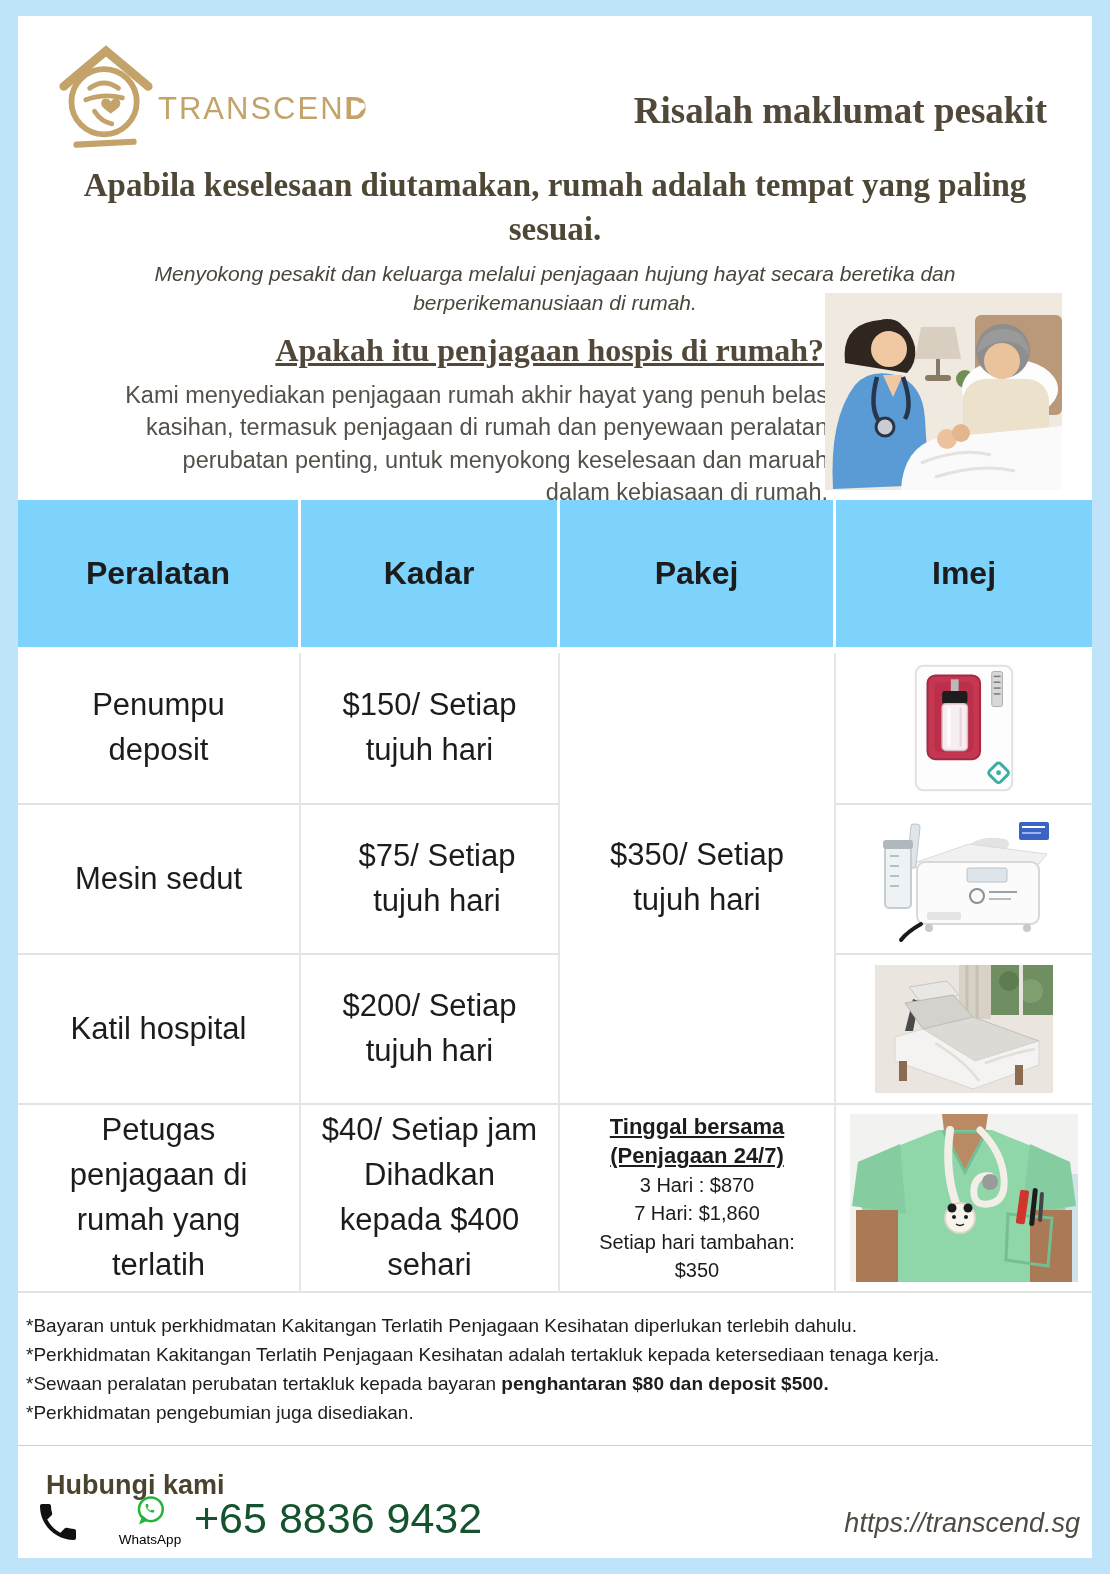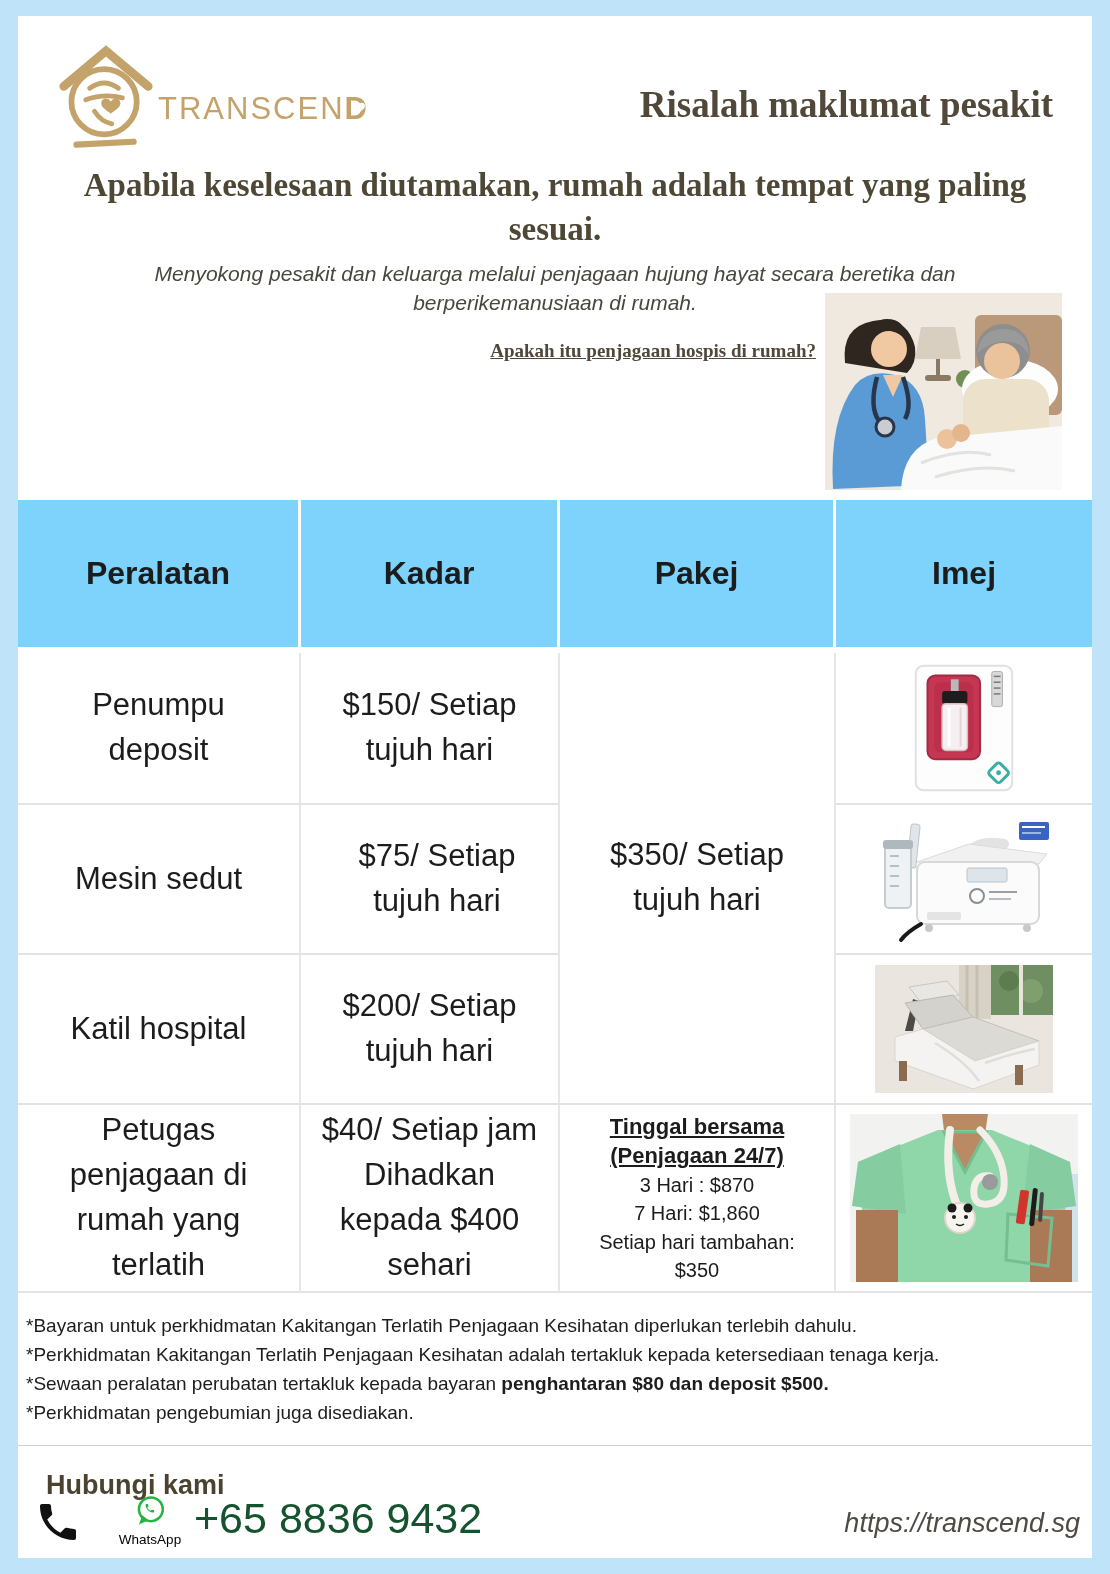--- a/index.html
+++ b/index.html
@@ -10,38 +10,38 @@
   .content{
     position:absolute;left:18px;top:16px;width:1074px;height:1542px;
     background:#ffffff;overflow:hidden;
   }
   
   .logo{position:absolute;left:40px;top:20px;display:flex;align-items:center;}
   .brand-text{font-size:31px;letter-spacing:2px;color:#c3a36a;font-weight:500;margin-left:4px;margin-top:28px;}
   .brand-d{position:relative;font-weight:800;color:#c3a36a;}
   .brand-d svg{position:absolute;left:7px;top:11px;}
   .doc-title{
-    position:absolute;right:28px;top:56px;margin:11px;
+    position:absolute;right:28px;top:56px;margin:17px;
     font-family:"Liberation Serif","DejaVu Serif",serif;
     font-size:37px;font-weight:700;color:#51483a;
   }
   
   .headline{
     position:absolute;left:0;top:148px;width:100%;margin:0;text-align:center;
     font-family:"Liberation Serif","DejaVu Serif",serif;
     font-size:33px;font-weight:700;color:#4e4735;line-height:1.32;white-space:pre-line;
   }
   .subtitle{
     position:absolute;left:0;top:243px;width:100%;margin:0;text-align:center;
     font-style:italic;font-size:21px;color:#4a463c;line-height:1.4;white-space:pre-line;
   }
   .intro-text{position:absolute;left:30px;top:312px;width:780px;text-align:right;}
   .question{
-    margin:12px;font-family:"Liberation Serif","DejaVu Serif",serif;
-    font-size:19px;font-weight:700;color:#51483a;text-decoration:underline;
+    margin:4px;font-family:"Liberation Serif","DejaVu Serif",serif;
+    font-size:32px;font-weight:700;color:#51483a;text-decoration:underline;
   }
   .intro-para{margin:10px 0 0 0;font-size:23.5px;color:#55514a;line-height:1.38;white-space:pre-line;}
   .photo{position:absolute;right:30px;top:277px;width:237px;height:197px;}
   
   .rate-table{
     position:absolute;left:0;top:484px;width:1074px;height:793px;
     display:grid;grid-template-columns:283px 259px 276px 256px;
     grid-template-rows:153px 152px 150px 150px 188px;background:#fff;
   }
   .cell{
@@ -89,20 +89,24 @@
     </div>
     <h1 class="doc-title">Risalah maklumat pesakit</h1>
 
     <h2 class="headline">Apabila keselesaan diutamakan, rumah adalah tempat yang paling
 sesuai.</h2>
     <p class="subtitle">Menyokong pesakit dan keluarga melalui penjagaan hujung hayat secara beretika dan
 berperikemanusiaan di rumah.</p>
 
     <div class="intro-text">
       <h3 class="question">Apakah itu penjagaan hospis di rumah?</h3>
+      <p class="intro-para">Kami menyediakan penjagaan rumah akhir hayat yang penuh belas
+kasihan, termasuk penjagaan di rumah dan penyewaan peralatan
+perubatan penting, untuk menyokong keselesaan dan maruah
+dalam kebiasaan di rumah.</p>
     </div>
 
     <div class="photo">
       <svg width="237" height="197" viewBox="0 0 237 197">
         <rect width="237" height="197" fill="#f0e9df"></rect>
         <rect x="150" y="22" width="87" height="100" rx="6" fill="#b08968" opacity="0.85"></rect>
         <polygon points="96,34 130,34 136,66 90,66" fill="#d9cfc0"></polygon>
         <rect x="111" y="66" width="4" height="16" fill="#8a7a63"></rect>
         <rect x="100" y="82" width="26" height="6" rx="3" fill="#8a7a63"></rect>
         <circle cx="140" cy="86" r="9" fill="#6f8f55"></circle>

